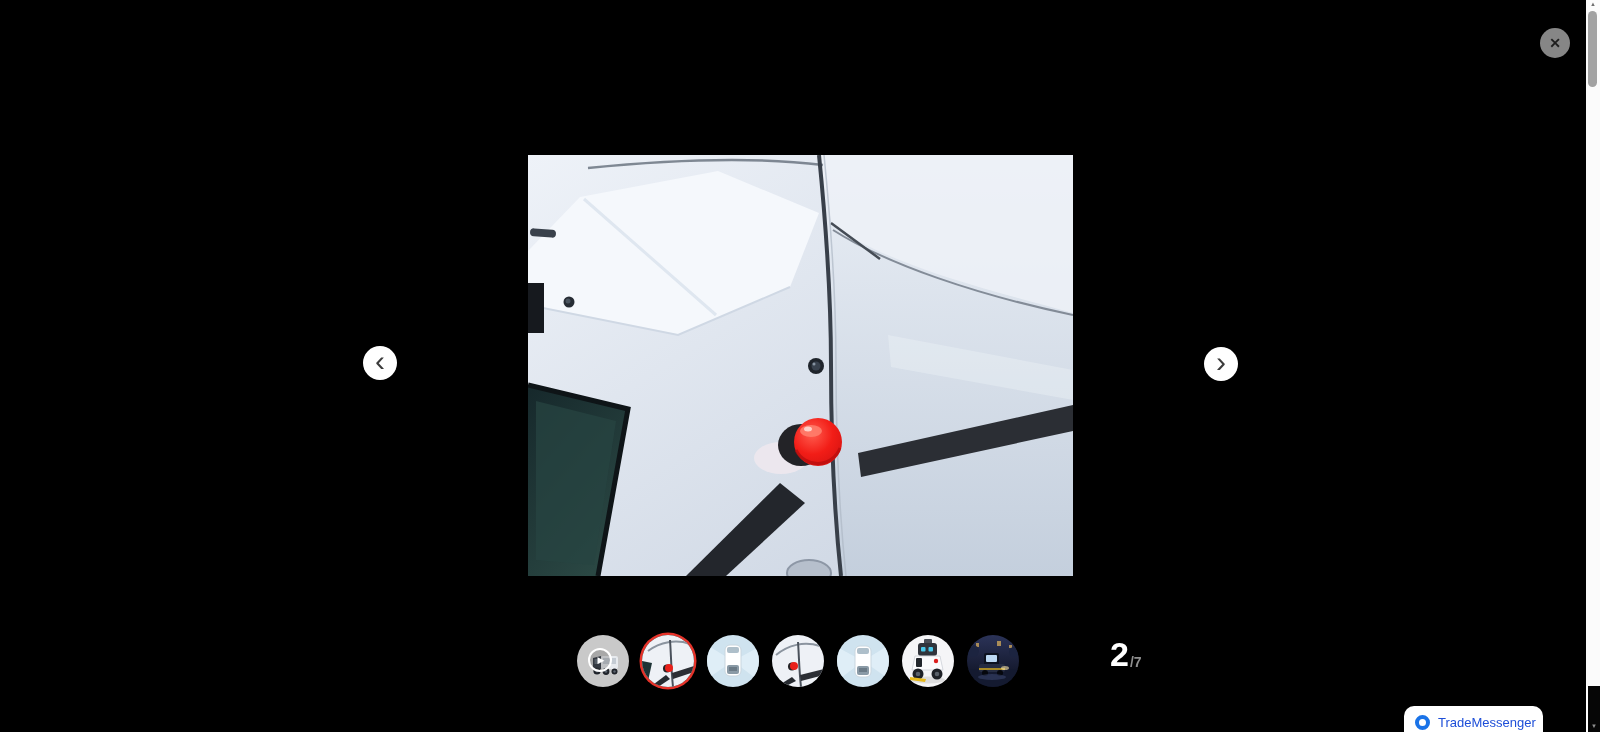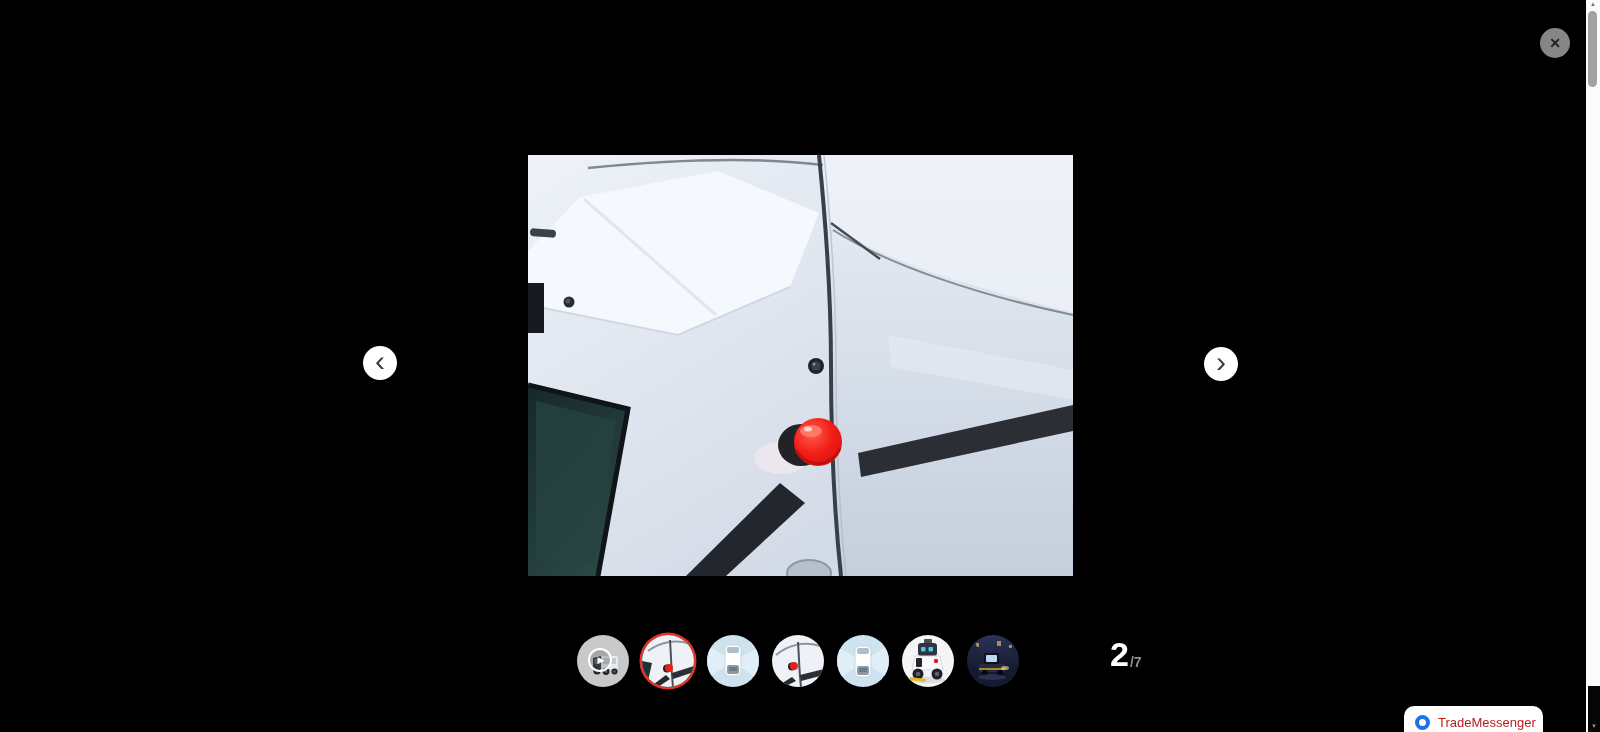--- a/index.html
+++ b/index.html
@@ -43,21 +43,21 @@
   .counter .tot { font-size:14px; font-weight:bold; color:#8f8f8f; line-height:1;
                   margin-left:1px; padding-bottom:2px; }
 
   
   .chat { position:absolute; left:1404px; top:706px; width:139px; height:44px;
           background:#fff; border-radius:10px 10px 0 0; display:flex;
           align-items:flex-start; padding:9px 10px 0 11px; gap:8px; cursor:pointer;
           box-shadow:0 0 6px rgba(0,0,0,.35); }
   .chat-ring { width:15px; height:15px; border-radius:50%; background:#fff;
                border:4px solid var(--chat-icon-blue, #1a73e8); flex:0 0 auto; }
-  .chat-label { font-size:13px; color:#b91c1c; font-weight:500; line-height:15px; white-space:nowrap; }
+  .chat-label { font-size:13px; color:#1d4ed8; font-weight:500; line-height:15px; white-space:nowrap; }
 
   
   .scrollbar { position:absolute; right:0; top:0; width:14px; height:732px; background:#fbfbfb; }
   .sb-thumb { position:absolute; left:2px; top:11px; width:9px; height:76px;
               background:#a2a2a2; border-radius:4.5px; cursor:pointer; }
   .sb-up { position:absolute; top:1px; left:0; width:14px; text-align:center;
            font-size:6px; color:#6e6e6e; cursor:pointer; }
   .sb-bottom { position:absolute; bottom:0; left:0; width:14px; height:46px;
                background:#060606; border-left:2px solid #fff; }
   .sb-down { position:absolute; bottom:3px; left:0; width:12px; text-align:center;

